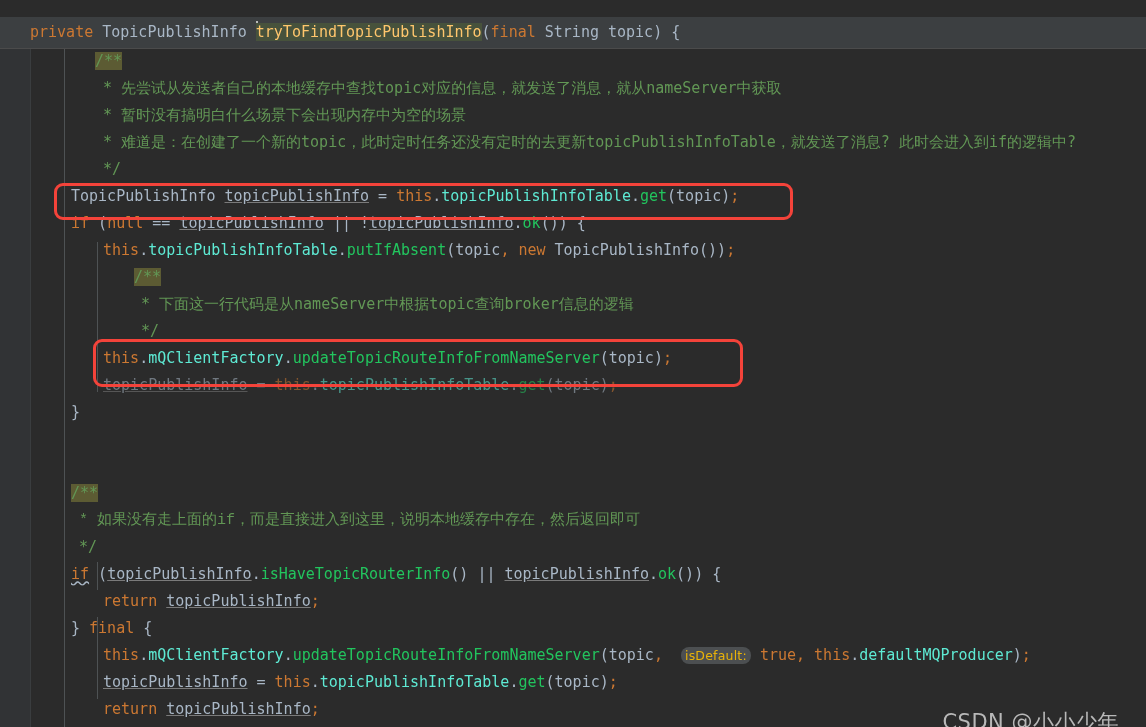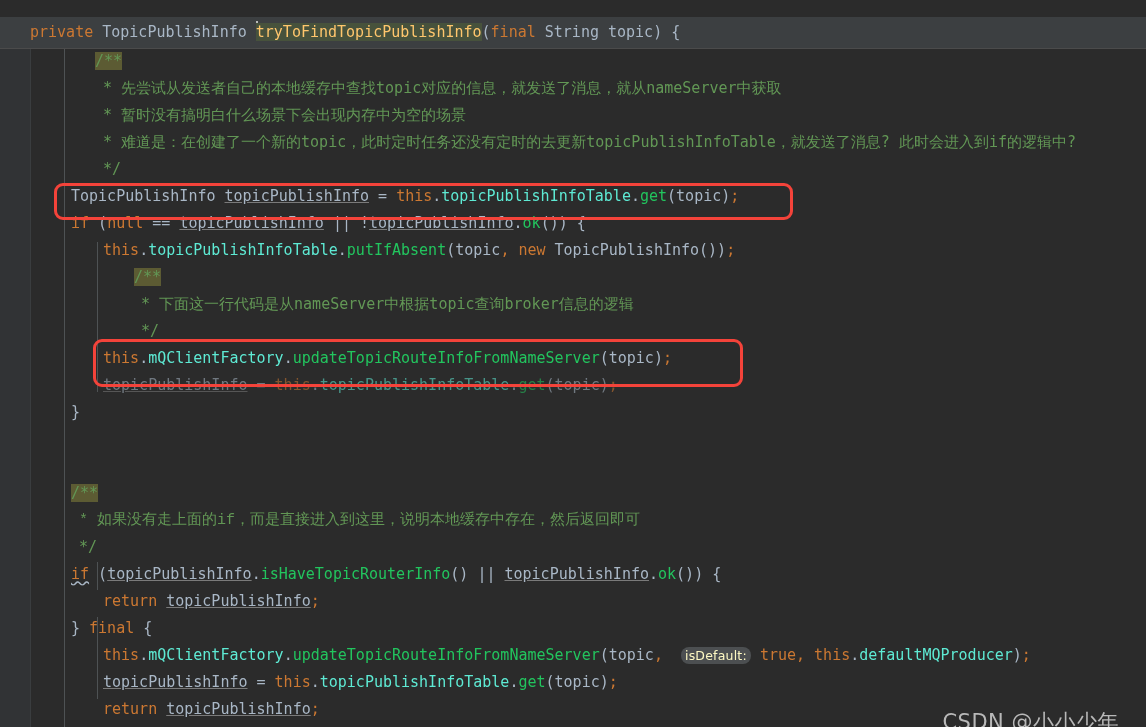--- a/index.html
+++ b/index.html
@@ -108,21 +108,21 @@
   .docstart {
     background: #5c5b33;
     color: #629755;
   }
   .warn-underline {
     text-decoration: underline wavy #a9b7c6;
     text-decoration-skip-ink: none;
   }
   .param-hint {
     background: #4c4f51;
-    color: #fef9c3;
+    color: #eab308;
     border-radius: 8px;
     font-size: 12.5px;
     padding: 1px 4px;
     letter-spacing: 0.2px;
     font-family: "DejaVu Sans", "Liberation Sans", sans-serif;
   }
 
   
   .redbox {
     position: absolute;

